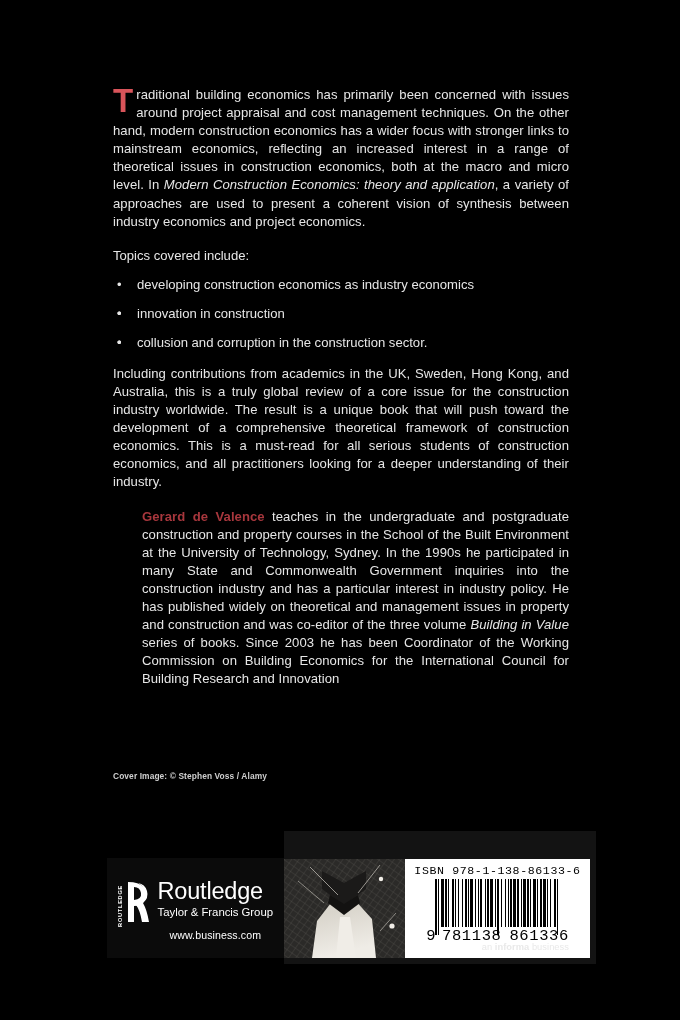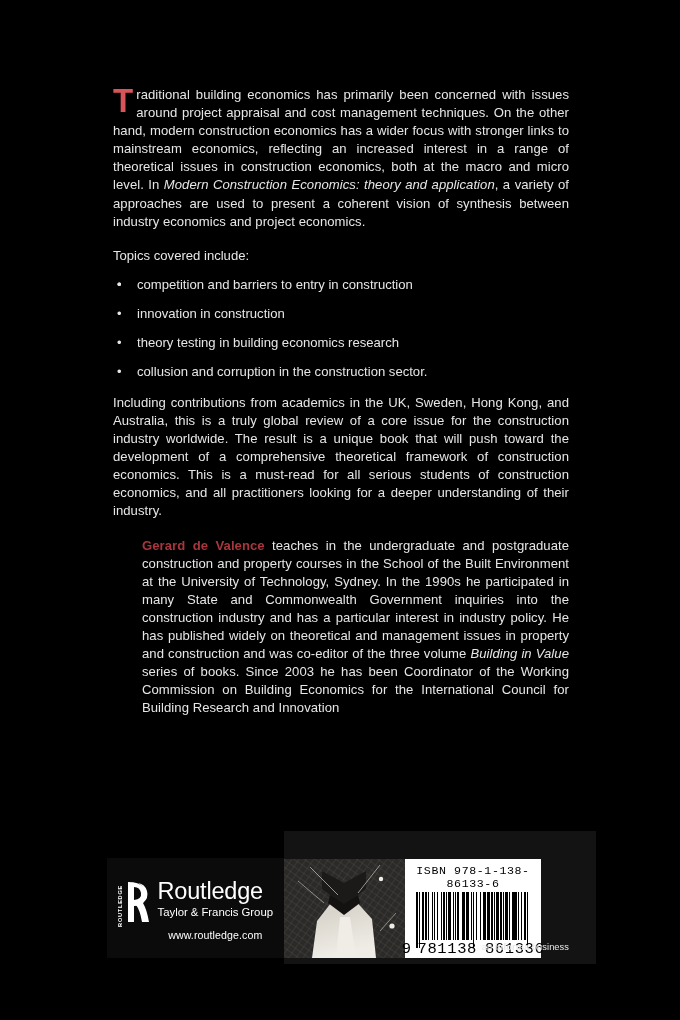--- a/index.html
+++ b/index.html
@@ -187,21 +187,21 @@
     height: 99px;
     overflow: hidden;
     background: #d8d4cc;
   }
 
   
   .barcode-box {
     position: absolute;
     left: 405px;
     top: 859px;
-    width: 136px;
+    width: 185px;
     height: 99px;
     background: #ffffff;
     color: #000000;
     box-sizing: border-box;
     padding: 5px 7px 3px 7px;
   }
   .isbn-text {
     font-family: "Liberation Mono", monospace;
     font-size: 11.6px;
     letter-spacing: 0.6px;
@@ -252,48 +252,49 @@
 
 <div class="cover">
 
   <div class="blurb">
 
     <p class="body-para"><span class="dropcap">T</span><span>raditional building economics has primarily been concerned with issues around project appraisal and cost management techniques. On the other hand, modern construction economics has a wider focus with stronger links to mainstream economics, reflecting an increased interest in a range of theoretical issues in construction economics, both at the macro and micro level. In </span><em class="title-it">Modern Construction Economics: theory and application</em><span>, a variety of approaches are used to present a coherent vision of synthesis between industry economics and project economics.</span></p>
 
     <p class="topics-line">Topics covered include:</p>
 
     <ul class="topics">
+      <li><span class="bullet">•</span><span>developing construction economics as industry economics</span></li>
       <li><span class="bullet">•</span></li>
-      <li><span class="bullet">•</span><span>competition and barriers to entry in construction</span></li>
       <li><span class="bullet">•</span><span>innovation in construction</span></li>
-      <li><span class="bullet">•</span><span>theory testing in building economics research</span></li>
+      <li><span class="bullet">•</span></li>
       <li><span class="bullet">•</span><span>collusion and corruption in the construction sector.</span></li>
     </ul>
 
     <p class="body-para">Including contributions from academics in the UK, Sweden, Hong Kong, and Australia, this is a truly global review of a core issue for the construction industry worldwide. The result is a unique book that will push toward the development of a comprehensive theoretical framework of construction economics. This is a must-read for all serious students of construction economics, and all practitioners looking for a deeper understanding of their industry.</p>
 
     <p class="body-para"><span class="author-name">Gerard de Valence</span><span> teaches in the undergraduate and postgraduate construction and property courses in the School of the Built Environment at the University of Technology, Sydney. In the 1990s he participated in many State and Commonwealth Government inquiries into the construction industry and has a particular interest in industry policy. He has published widely on theoretical and management issues in property and construction and was co-editor of the three volume </span><em class="title-it">Building in Value</em><span> series of books. Since 2003 he has been Coordinator of the Working Commission on Building Economics for the International Council for Building Research and Innovation</span></p>
   </div>
 
   <div class="category-block">
+    <p class="cover-credit">Cover Image: © Stephen Voss / Alamy</p>
   </div>
 
   <div class="bottom-panel"></div>
 
   <div class="logo-box">
     <div class="routledge-logo">
       <div class="rl-vert">ROUTLEDGE</div>
       <svg class="rl-mark" viewBox="0 0 26 44">
         <path d="M3 2 L3 42 L9 42 L9 26 Q17 26 20 20 Q23 13 18 7 Q14 2 3 2 Z M9 7 Q15 7 16 13 Q17 19 9 20 Z" fill="#ffffff"></path>
         <path d="M13 3 Q20 4 22 11 Q24 18 18 23 Q22 30 24 42 L17 42 Q15 30 11 25 Q19 22 19 13 Q19 6 13 3 Z" fill="#ffffff"></path>
       </svg>
       <div class="rl-words">
         <div class="rl-name">Routledge</div>
         <div class="rl-sub">Taylor &amp; Francis Group</div>
-        <div class="rl-url">www.routledge.com</div>
+        <div class="rl-url">www.business.com</div>
       </div>
     </div>
   </div>
 
   <div class="thumb">
     <svg viewBox="0 0 121 99" width="121" height="99" preserveAspectRatio="none">
       <defs>
         <linearGradient id="sky" x1="0" y1="0" x2="0.3" y2="1">
           <stop offset="0%" stop-color="#e9e6df"></stop>
           <stop offset="60%" stop-color="#d9d5cc"></stop>

